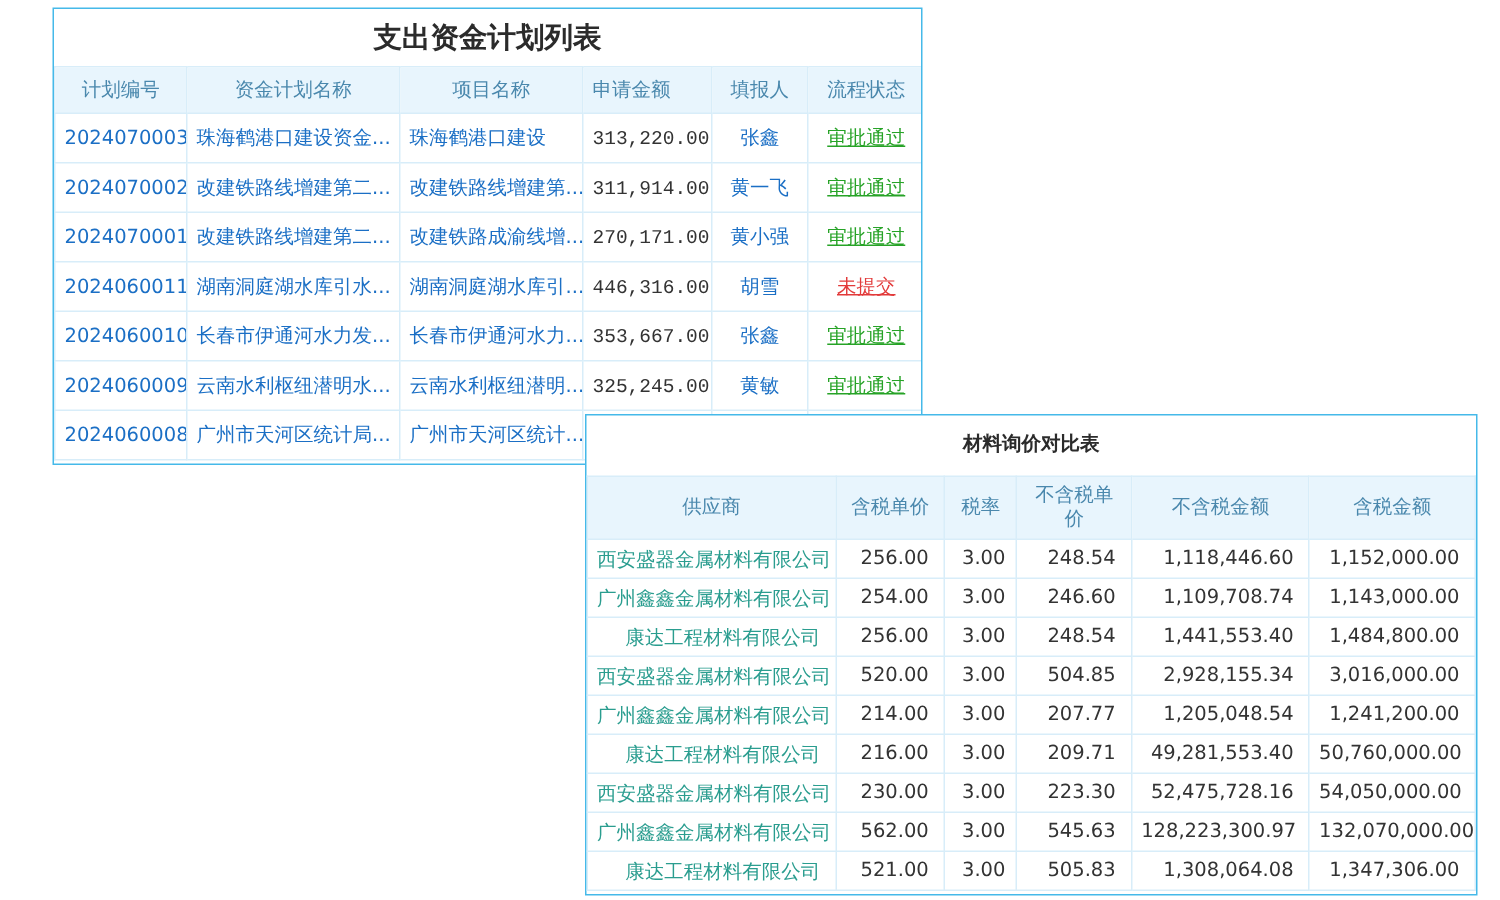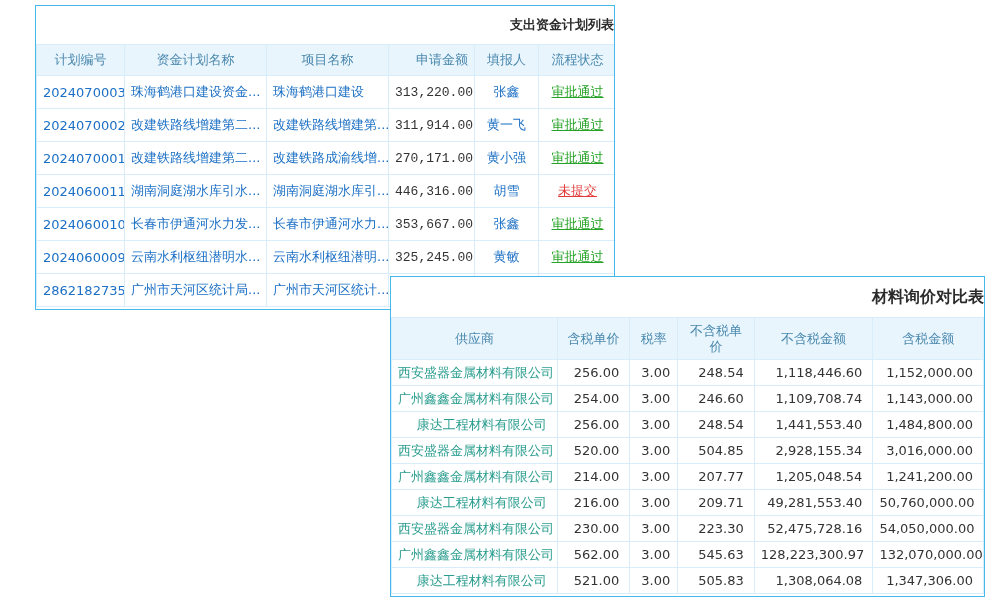--- a/index.html
+++ b/index.html
@@ -24,22 +24,22 @@
   .panel{
     position:absolute;background:#ffffff;
     border:1px solid var(--panel-border);
     overflow:hidden;
   }
   .panel-plan{left:35px;top:5px;width:580px;height:305px;z-index:1;}
   .panel-quote{left:390px;top:276px;width:595px;height:321px;z-index:2;}
   .panel-title{
     text-align:center;font-weight:bold;color:#2b2b2b;
   }
-  .panel-plan .panel-title{font-size:13px;line-height:38px;height:38px;text-align:right;}
-  .panel-quote .panel-title{font-size:16px;line-height:40px;height:40px;text-align:right;}
+  .panel-plan .panel-title{font-size:19px;line-height:38px;height:38px;}
+  .panel-quote .panel-title{font-size:13px;line-height:40px;height:40px;}
   table{border-collapse:collapse;width:100%;table-layout:fixed;}
   th,td{
     border:1px solid var(--cell-border);
     font-size:13px;padding:0 6px;
     overflow:hidden;white-space:nowrap;
   }
   th{
     background:var(--header-bg);color:var(--header-text);
     font-weight:normal;text-align:center;
   }
@@ -51,21 +51,21 @@
   #plan-table th:nth-child(3),#plan-table td:nth-child(3){width:122px;text-align:left;}
   #plan-table th:nth-child(4),#plan-table td:nth-child(4){width:86px;}
   #plan-table th:nth-child(5),#plan-table td:nth-child(5){width:64px;text-align:center;}
   #plan-table th:nth-child(6),#plan-table td:nth-child(6){width:78px;text-align:center;}
   #plan-table td:nth-child(1),
   #plan-table td:nth-child(2),
   #plan-table td:nth-child(3),
   #plan-table td:nth-child(5){color:var(--link-blue);}
   #plan-table th:nth-child(2),#plan-table th:nth-child(3){text-align:center;}
   #plan-table td:nth-child(4){text-align:right;padding-right:10px;color:var(--text-dark);font-family:Liberation Mono, monospace;}
-  #plan-table th:nth-child(4){text-align:right;}
+  #plan-table th:nth-child(4){text-align:left;}
   .status-approved{color:var(--status-green);text-decoration:underline;cursor:pointer;}
   .status-unsubmitted{color:var(--status-red);text-decoration:underline;cursor:pointer;}
   
   #quote-table th{height:42px;white-space:normal;line-height:16px;}
   #quote-table td{height:26px;}
   #quote-table th:nth-child(1),#quote-table td:nth-child(1){width:165px;}
   #quote-table th:nth-child(2),#quote-table td:nth-child(2){width:72px;}
   #quote-table th:nth-child(3),#quote-table td:nth-child(3){width:48px;}
   #quote-table th:nth-child(4),#quote-table td:nth-child(4){width:76px;}
   #quote-table th:nth-child(5),#quote-table td:nth-child(5){width:118px;}
@@ -135,21 +135,21 @@
           </tr>
           <tr>
             <td>2024060009</td>
             <td>云南水利枢纽潜明水...</td>
             <td>云南水利枢纽潜明...</td>
             <td>325,245.00</td>
             <td>黄敏</td>
             <td class="status-approved">审批通过</td>
           </tr>
           <tr>
-            <td>2862182735</td>
+            <td>2024060008</td>
             <td>广州市天河区统计局...</td>
             <td>广州市天河区统计...</td>
             <td></td>
             <td></td>
             <td></td>
           </tr>
         </tbody>
     </table>
   </section>
 

